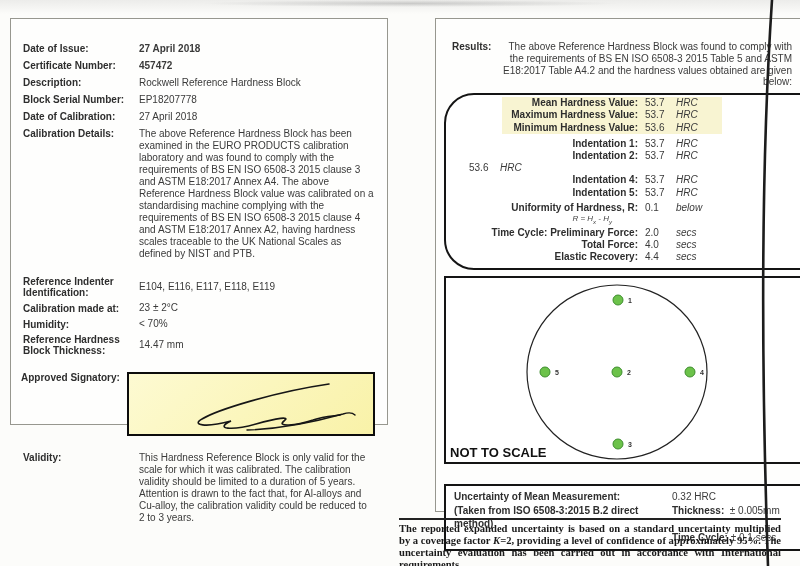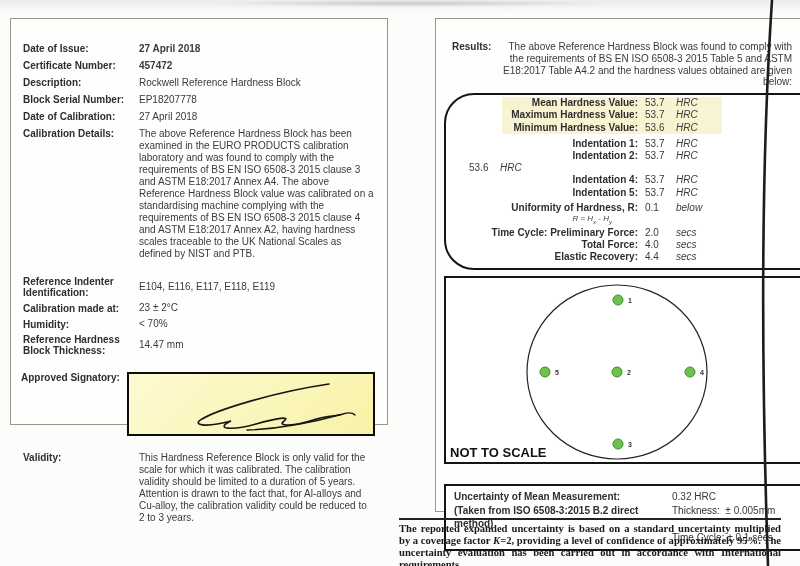--- a/index.html
+++ b/index.html
@@ -41,21 +41,21 @@
   .formula{flex:0 0 176px;text-align:right;font-size:8px;font-style:italic;color:#444;line-height:9px;padding-right:26px;box-sizing:border-box;}
   .formula sub{font-size:6px;}
 
   .diagram-box{margin-top:6px;height:188px;position:relative;}
   .nts{position:absolute;left:4px;bottom:2px;font-weight:bold;font-size:13px;color:#111;}
 
   .unc-box{margin-top:20px;padding:4px 8px 5px 8px;font-size:10px;line-height:13.5px;}
   .unc-grid{display:flex;}
   .unc-left{flex:0 0 218px;font-weight:bold;color:#2e2e2e;}
   .unc-right{color:#3a3a3a;}
-  .unc-right .bl{font-weight:normal;color:#2e2e2e;}
+  .unc-right .bl{font-weight:bold;color:#2e2e2e;}
 
   .footer{position:absolute;left:399px;top:518px;width:382px;border-top:2px solid #222;
     padding-top:3px;font-family:"Liberation Serif", serif;font-weight:bold;font-size:10.6px;
     line-height:12px;color:#1a1a1a;text-align:justify;}
 
   .scan-edge{position:absolute;right:0;top:0;pointer-events:none;}
   .top-smudge{position:absolute;top:0;left:200px;width:420px;height:7px;
     background:radial-gradient(ellipse at center,rgba(130,130,130,.35),transparent 70%);}
 </style>
 </head>

